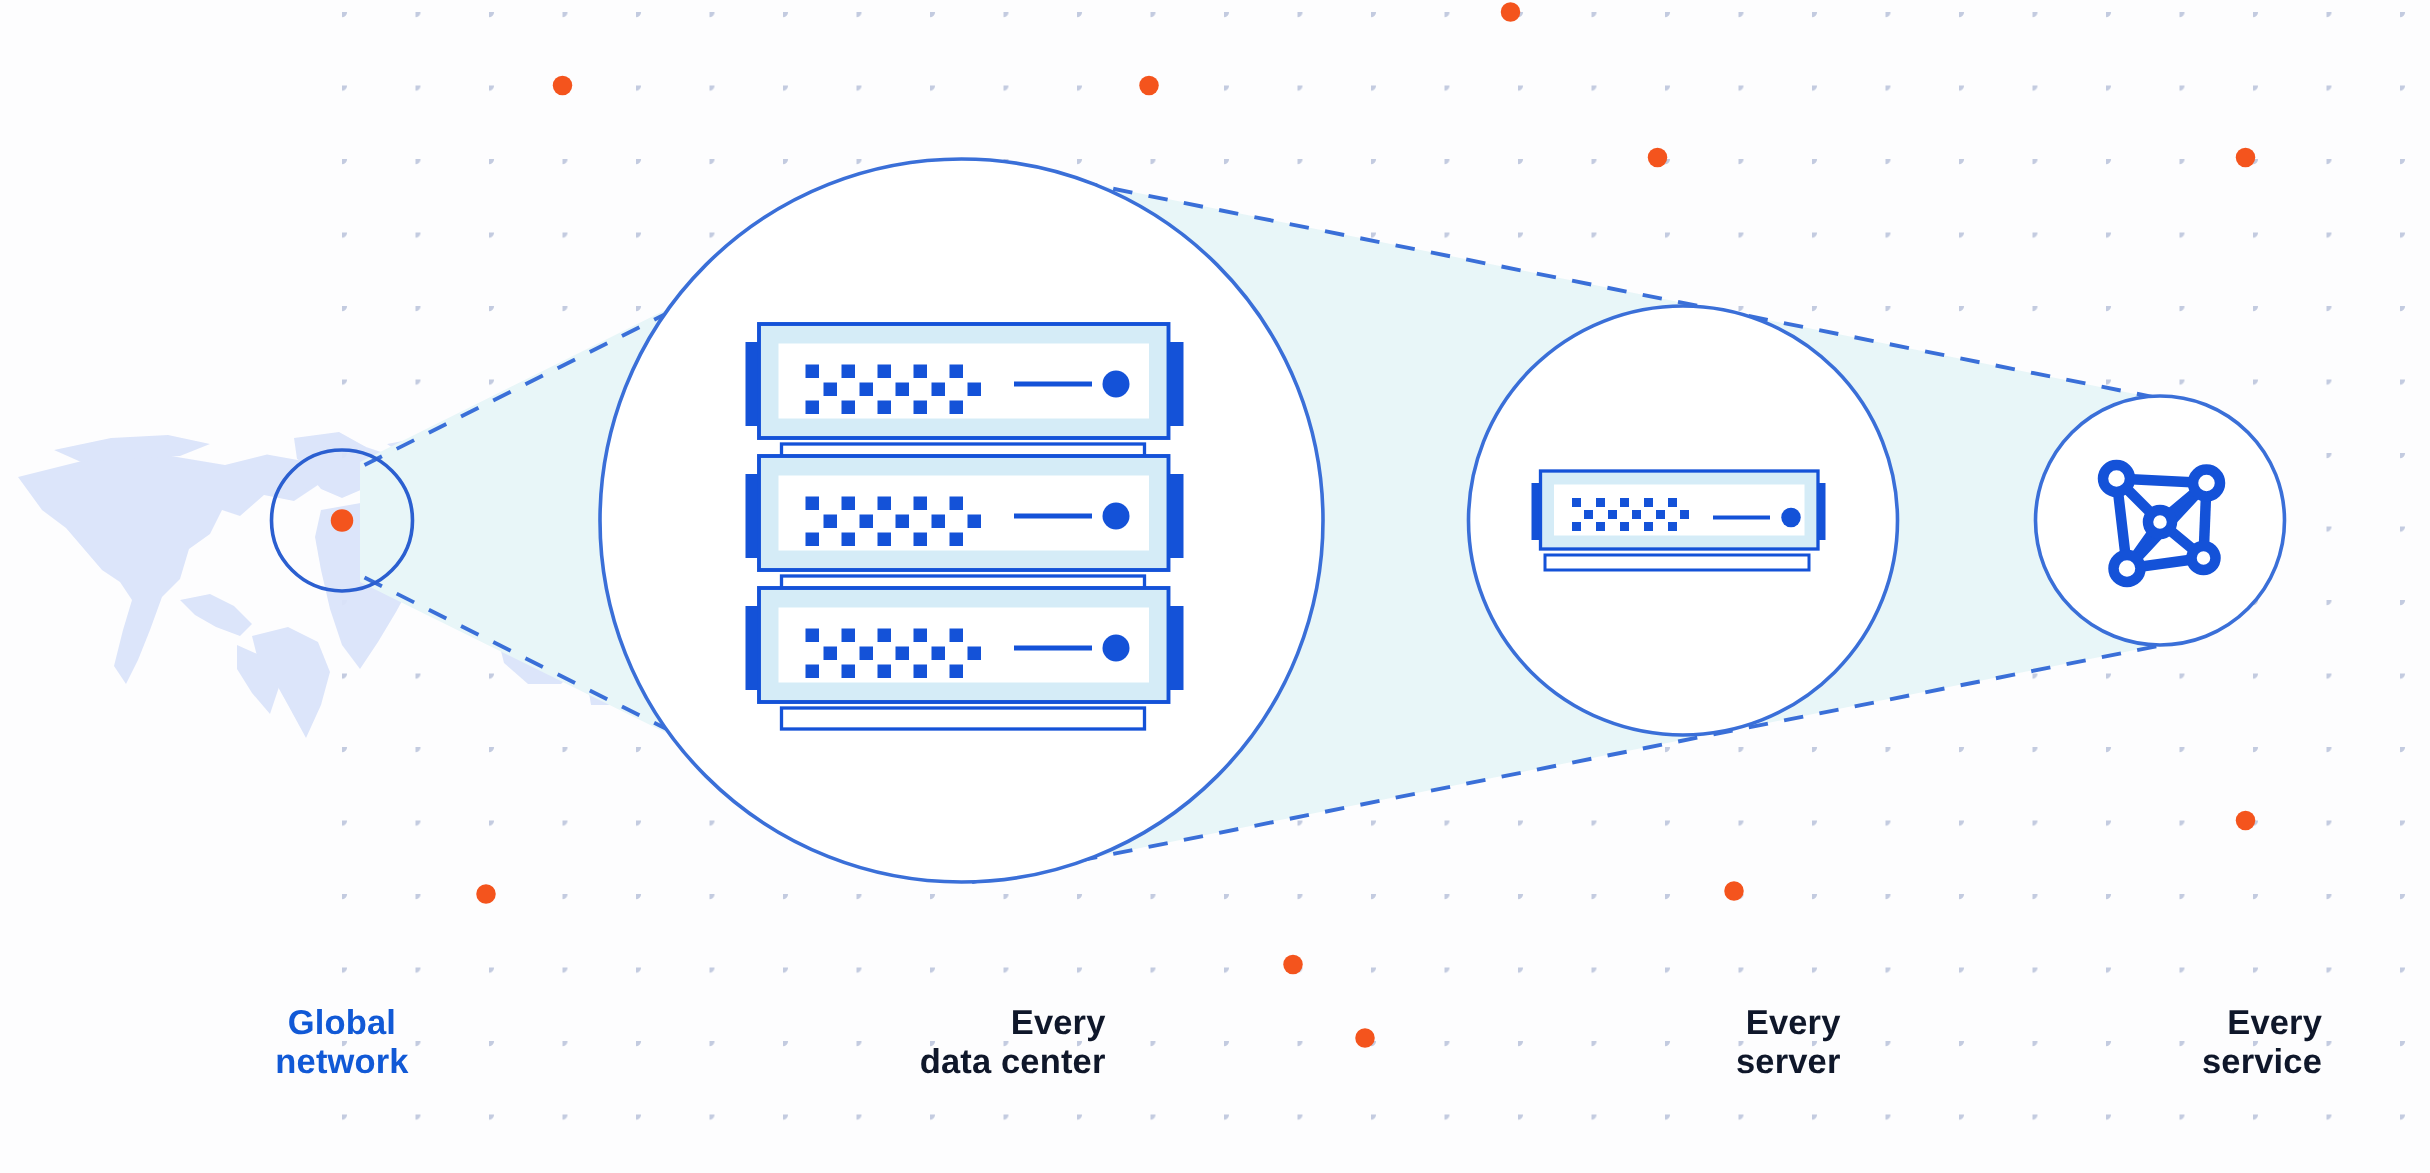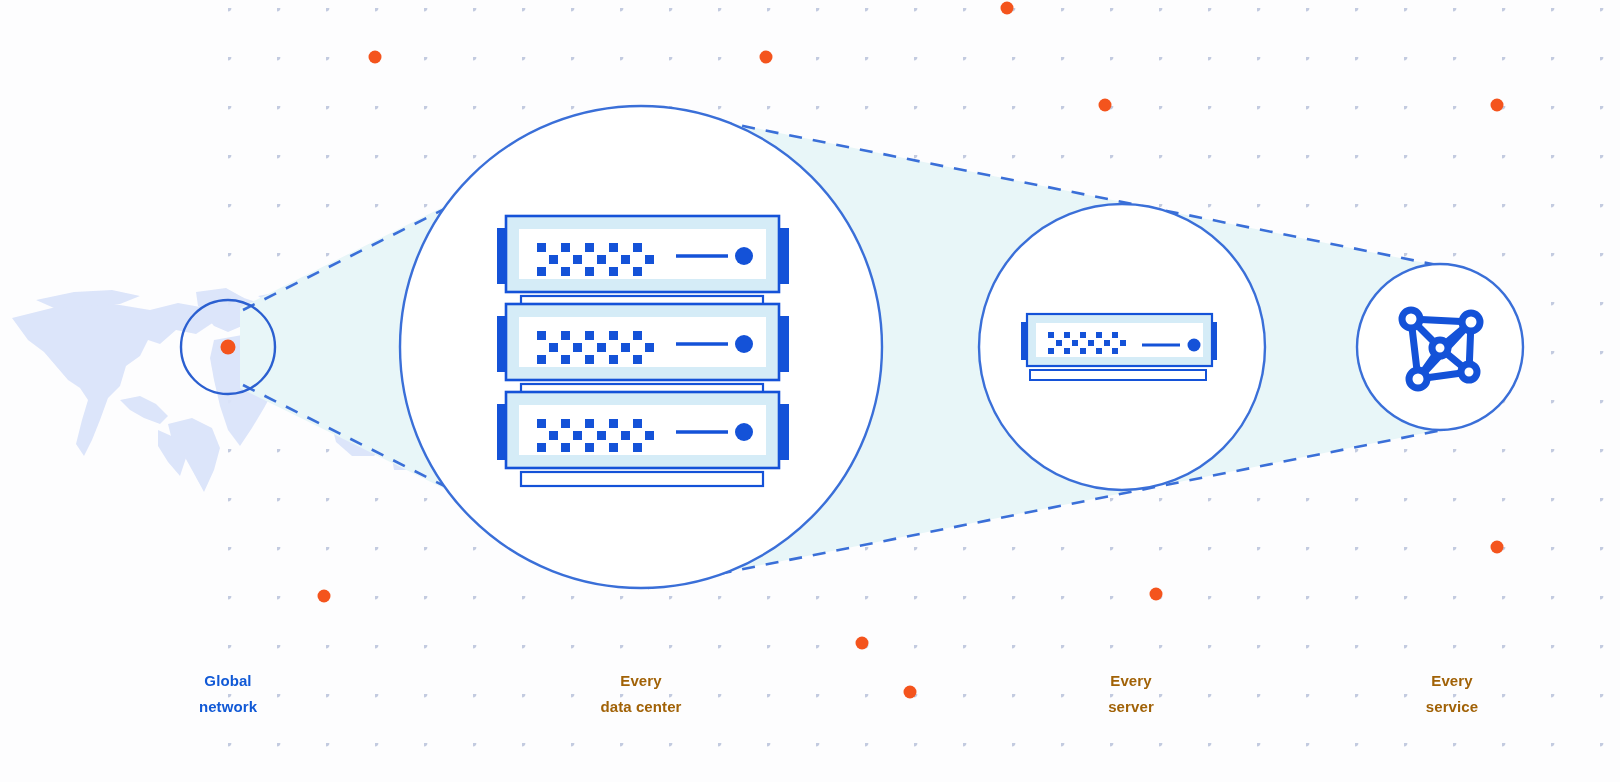--- a/index.html
+++ b/index.html
@@ -19,27 +19,27 @@
     position:absolute;left:0;top:0;
     width:1620px;height:782px;
   }
   .labels{
     position:absolute;left:0;top:0;width:1620px;height:782px;
     pointer-events:none;
   }
   .cap{
     position:absolute;
     text-align:center;
-    font-size:15px;
+    font-size:23px;
     line-height:26px;
     font-weight:700;
     letter-spacing:0.1px;
     white-space:pre-line;
   }
-  .cap.dark{color:#a16207;}
+  .cap.dark{color:#0f172a;text-align:right;}
   .cap.blue{color:#1159d6;}
   #cap-global{left:132px;top:668px;width:192px;}
   #cap-dc{left:545px;top:668px;width:192px;}
   #cap-server{left:1035px;top:668px;width:192px;}
   #cap-service{left:1356px;top:668px;width:192px;}
 </style>
 </head>
 <body>
 
 <div id="stage">

